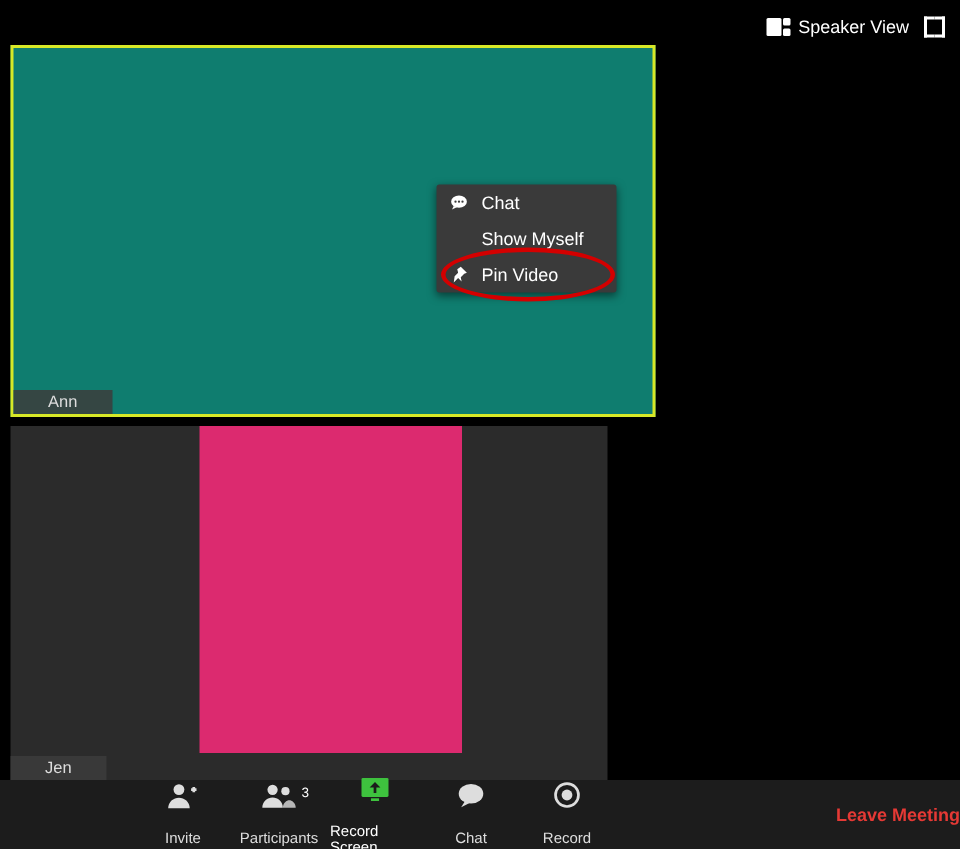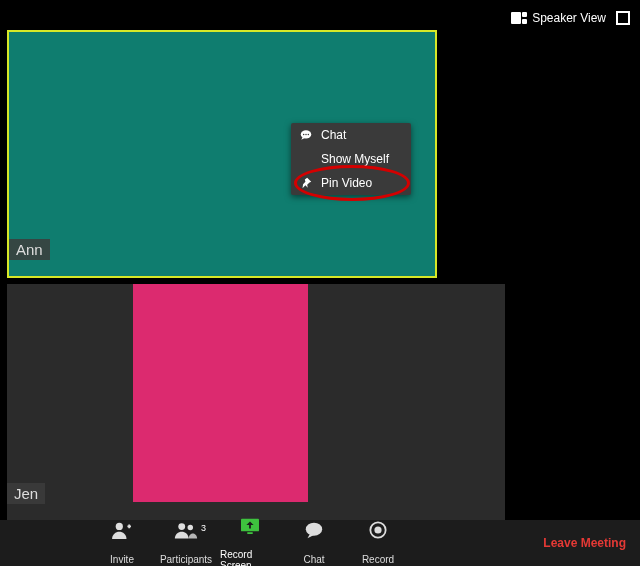--- a/index.html
+++ b/index.html
@@ -10,39 +10,39 @@
   .sv-icon .s1{position:absolute;right:0;top:0;width:5px;height:5px;background:#fff;border-radius:1px}
   .sv-icon .s2{position:absolute;right:0;bottom:0;width:5px;height:5px;background:#fff;border-radius:1px}
   .fs-icon{width:14px;height:14px;position:relative}
   .fs-icon span{position:absolute;width:5px;height:5px;border:2px solid #fff}
   .fs-icon .tl{top:0;left:0;border-right:none;border-bottom:none}
   .fs-icon .tr{top:0;right:0;border-left:none;border-bottom:none}
   .fs-icon .bl{bottom:0;left:0;border-right:none;border-top:none}
   .fs-icon .br{bottom:0;right:0;border-left:none;border-top:none}
 
   .tile1{position:absolute;left:7px;top:30px;width:430px;height:248px;border:2px solid #d7e827;box-sizing:border-box;background:#0f7d6f}
-  .namebadge{position:absolute;left:0;bottom:16px;background:rgba(60,60,60,.85);color:#ddd;font-size:15px;padding:2px 7px}
+  .namebadge{position:absolute;left:0;bottom:0;background:rgba(60,60,60,.85);color:#ddd;font-size:11px;padding:2px 23px}
 
   .ctx{position:absolute;left:291px;top:123px;width:120px;background:#3a3a3a;border-radius:2px;box-shadow:0 2px 6px rgba(0,0,0,.5)}
   .ctx .item{display:flex;align-items:center;gap:8px;padding:5px 8px;font-size:12px;cursor:pointer}
   .ctx svg{width:14px;height:14px;flex:0 0 14px}
   .redring{position:absolute;left:294px;top:165px;width:110px;height:30px;border:3px solid #d40000;border-radius:50%;pointer-events:none}
 
-  .tile2{position:absolute;left:7px;top:284px;width:498px;height:236px;background:#2b2b2b}
+  .tile2{position:absolute;left:7px;top:284px;width:398px;height:236px;background:#2b2b2b}
   .tile2 .pink{position:absolute;left:126px;top:0;width:175px;height:218px;background:#dc2a6f}
 
   .toolbar{position:absolute;left:0;bottom:0;width:640px;height:46px;background:#1c1c1c;display:flex;align-items:center}
   .btns{display:flex;margin-left:92px;gap:4px}
   .tb{display:flex;flex-direction:column;align-items:center;justify-content:center;width:60px;height:44px;color:#ddd;font-size:10px;cursor:pointer;position:relative}
   .tb .ic{height:20px;display:flex;align-items:center;justify-content:center}
   .tb .lbl{margin-top:15px}
   .tb.share{color:#fff}
   .tb.share .ic svg{fill:#3ec23e}
   .badge{position:absolute;top:2px;right:10px;font-size:9px;color:#fff}
-  .leave{margin-left:auto;margin-right:14px;color:#e53935;font-size:12px;font-weight:600;cursor:pointer}
+  .leave{margin-left:auto;color:#e53935;font-size:12px;font-weight:600;cursor:pointer}
 </style>
 </head>
 <body>
 
 <div class="topbar">
   <div class="sv">
     <span class="sv-icon">
         <span class="big"></span>
         <span class="s1"></span>
         <span class="s2"></span>

